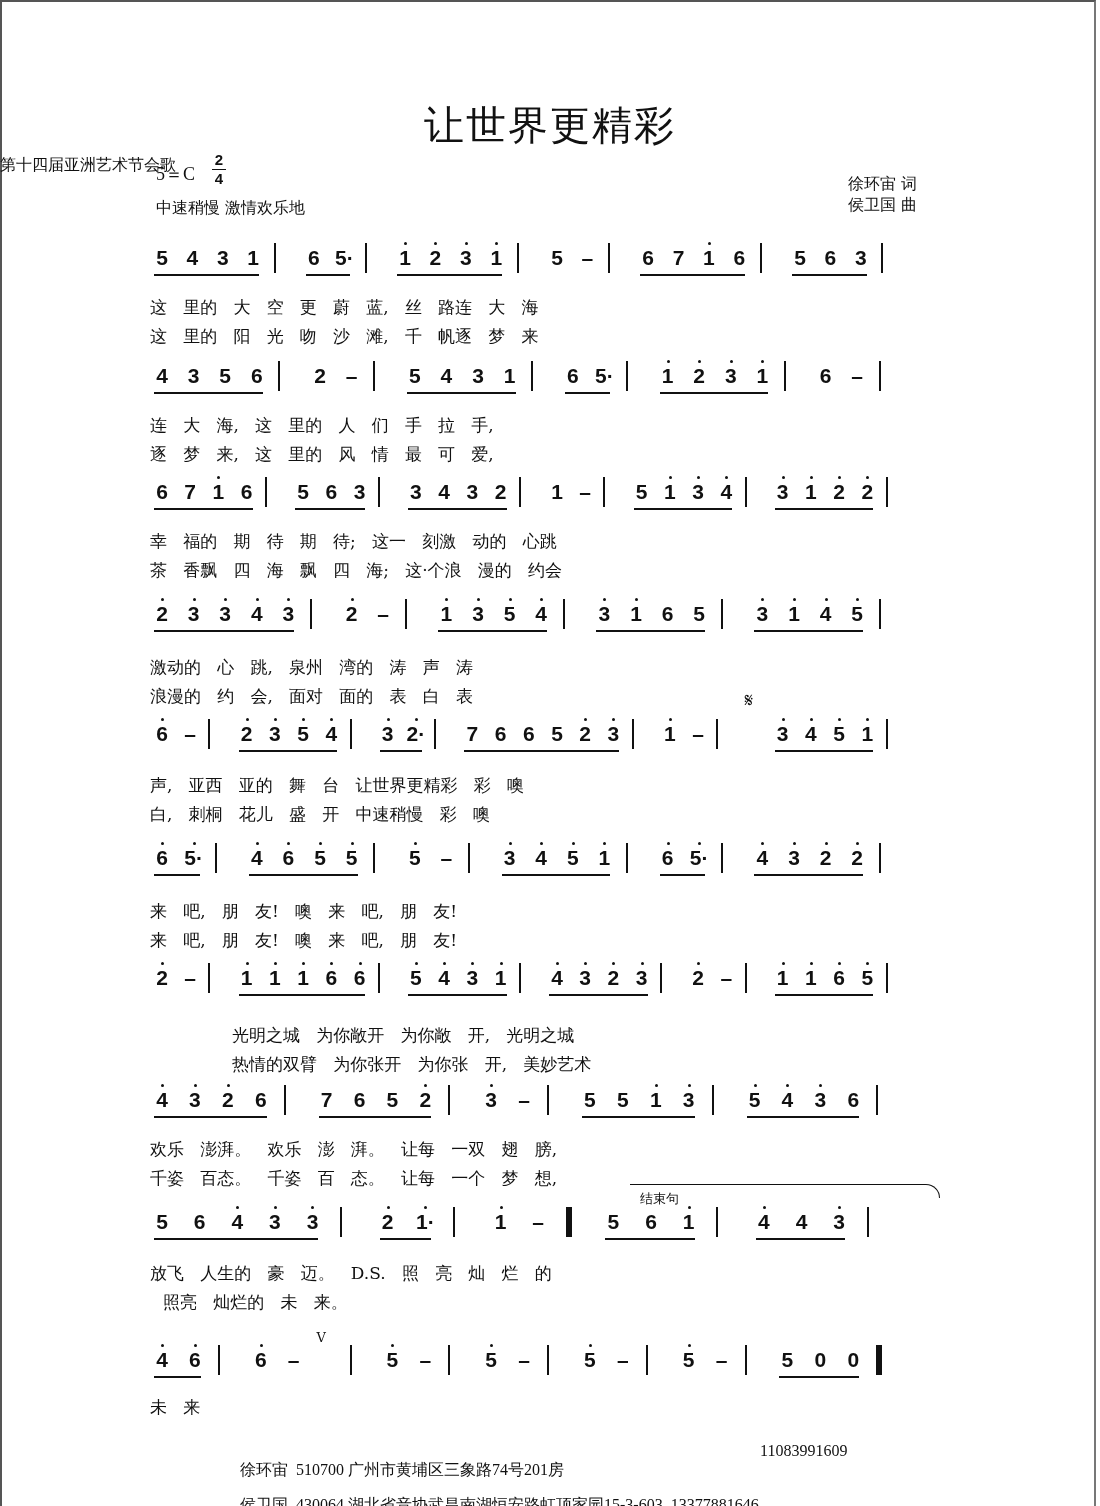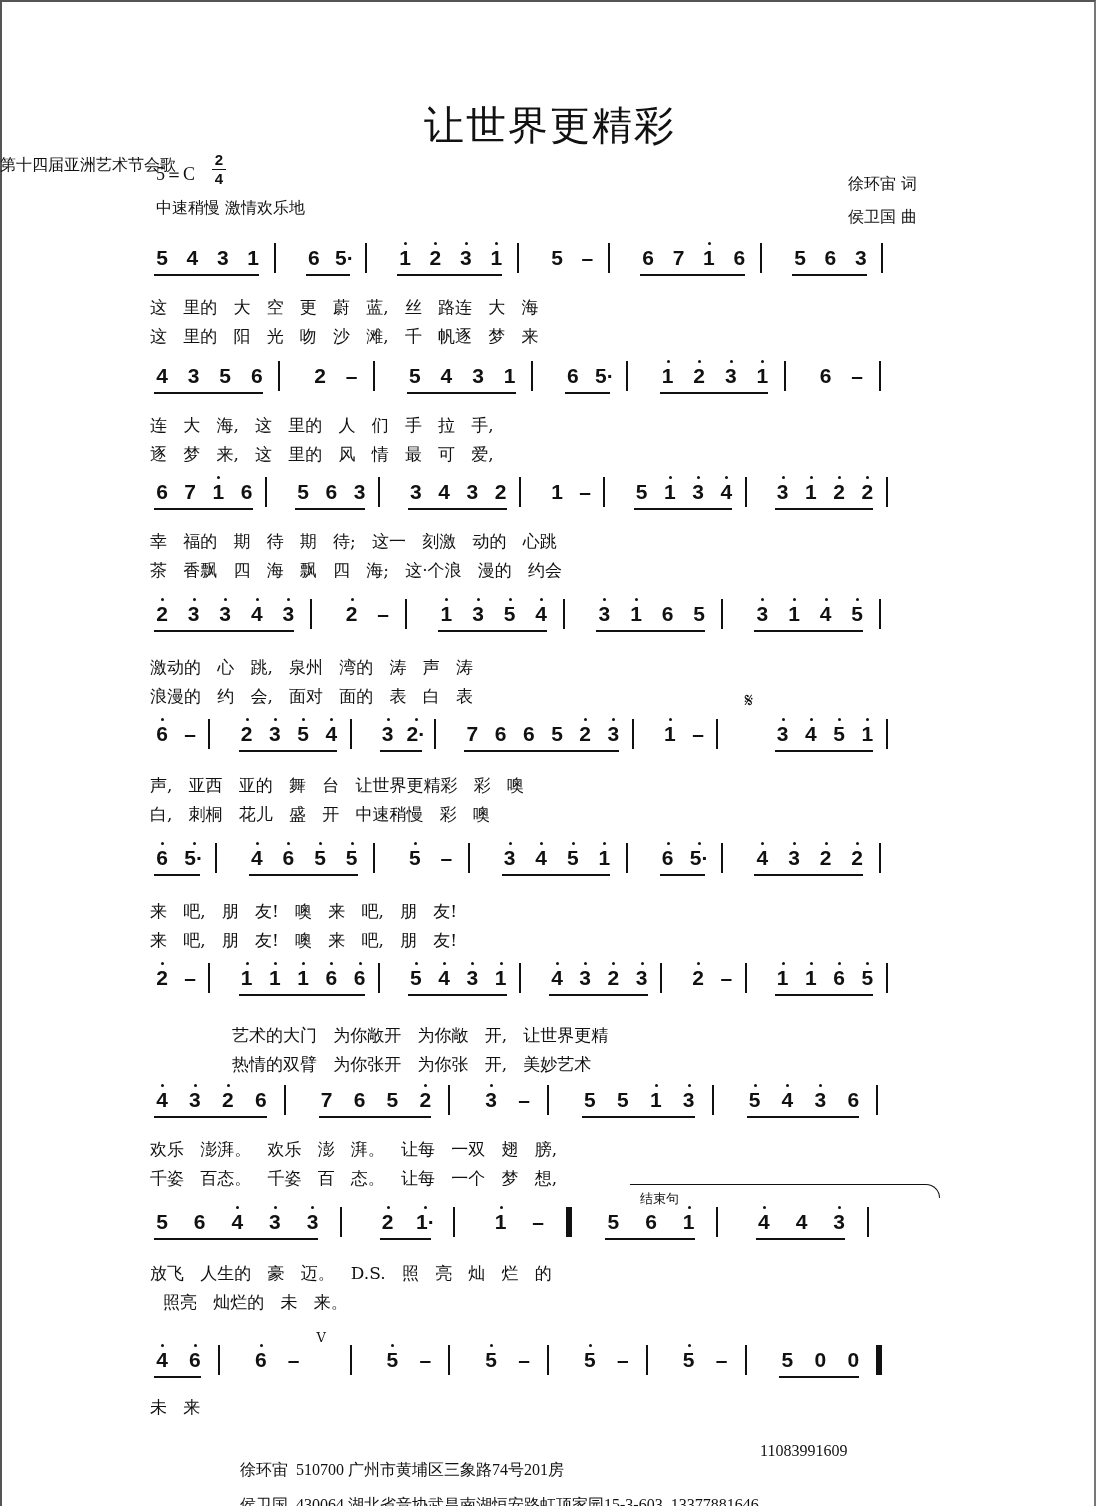--- a/index.html
+++ b/index.html
@@ -38,21 +38,21 @@
 <div class="title">让世界更精彩</div>
 <div class="subtitle">第十四届亚洲艺术节会歌</div>
 <div class="key">5＝C</div>
 <div class="timesig">
   <div>2</div>
   <div class="bar"></div>
   <div>4</div>
 </div>
 <div class="tempo">中速稍慢 激情欢乐地</div>
 <div class="credit" style="top:174px">徐环宙 词</div>
-<div class="credit" style="top:207px">侯卫国 曲</div>
+<div class="credit" style="top:195px">侯卫国 曲</div>
 
 <div id="score">
     <div class="row" style="top: 240px;">
       <div class="notes">
         <div class="n" style="left: 2px;">5</div>
         <div class="ul" style="left: 4px; top: 34px; width: 44.3846px;"></div>
         <div class="n" style="left: 32.3846px;">4</div>
         <div class="ul" style="left: 34.3846px; top: 34px; width: 44.3846px;"></div>
         <div class="n" style="left: 62.7692px;">3</div>
         <div class="ul" style="left: 64.7692px; top: 34px; width: 44.3846px;"></div>
@@ -343,21 +343,21 @@
         <div class="bl" style="left: 594.5px;"></div>
         <div class="n dot-hi" style="left: 622.714px;">1</div>
         <div class="ul" style="left: 624.714px; top: 34px; width: 42.2143px;"></div>
         <div class="n dot-hi" style="left: 650.929px;">1</div>
         <div class="ul" style="left: 652.929px; top: 34px; width: 42.2143px;"></div>
         <div class="n dot-hi" style="left: 679.143px;">6</div>
         <div class="ul" style="left: 681.143px; top: 34px; width: 42.2143px;"></div>
         <div class="n dot-hi" style="left: 707.357px;">5</div>
         <div class="bl" style="left: 735.571px;"></div>
       </div>
-      <div class="lyr" style="left: 82px; top: 64px;">艺术的大门   为你敞开   为你敞   开,   让世界更精</div>
+      <div class="lyr" style="left: 82px; top: 64px;">光明之城   为你敞开   为你敞   开,   光明之城</div>
       <div class="lyr" style="left: 82px; top: 93px;">热情的双臂   为你张开   为你张   开,   美妙艺术</div>
     </div>
     <div class="row" style="top: 1082px;">
       <div class="notes">
         <div class="n dot-hi" style="left: 2px;">4</div>
         <div class="ul" style="left: 4px; top: 34px; width: 46.9167px;"></div>
         <div class="n dot-hi" style="left: 34.9167px;">3</div>
         <div class="ul" style="left: 36.9167px; top: 34px; width: 46.9167px;"></div>
         <div class="n dot-hi" style="left: 67.8333px;">2</div>
         <div class="ul" style="left: 69.8333px; top: 34px; width: 46.9167px;"></div>

